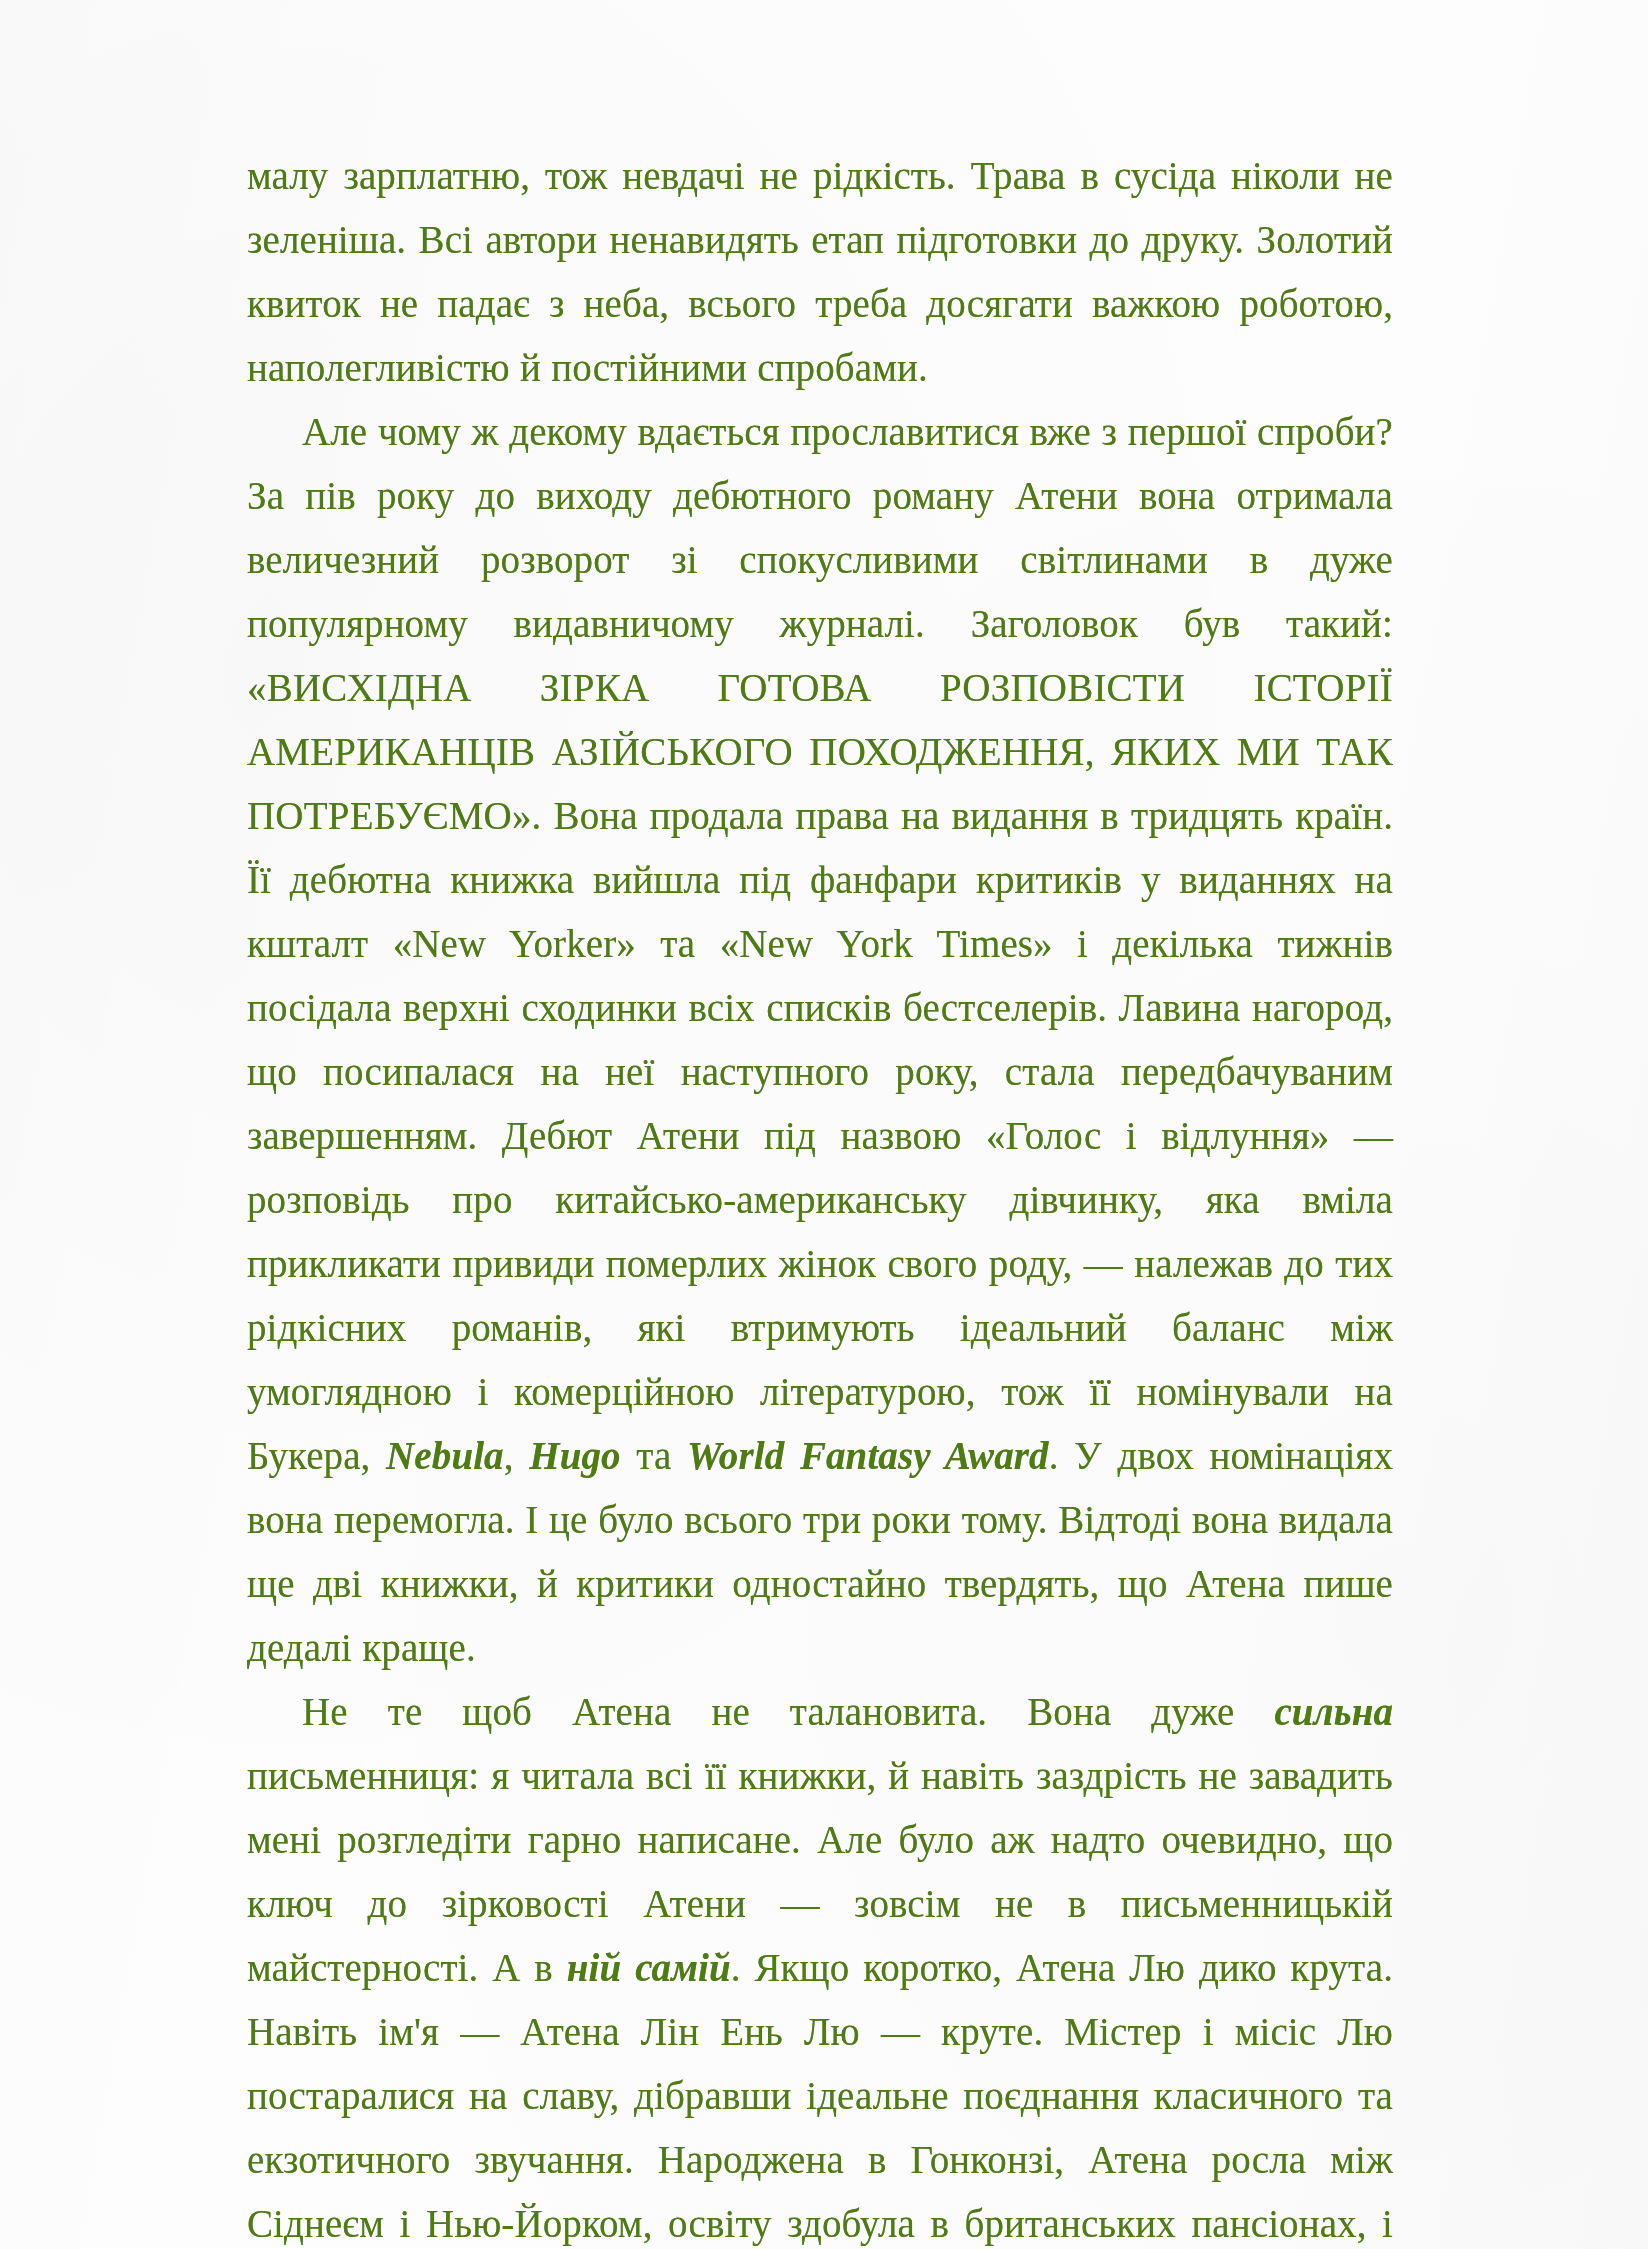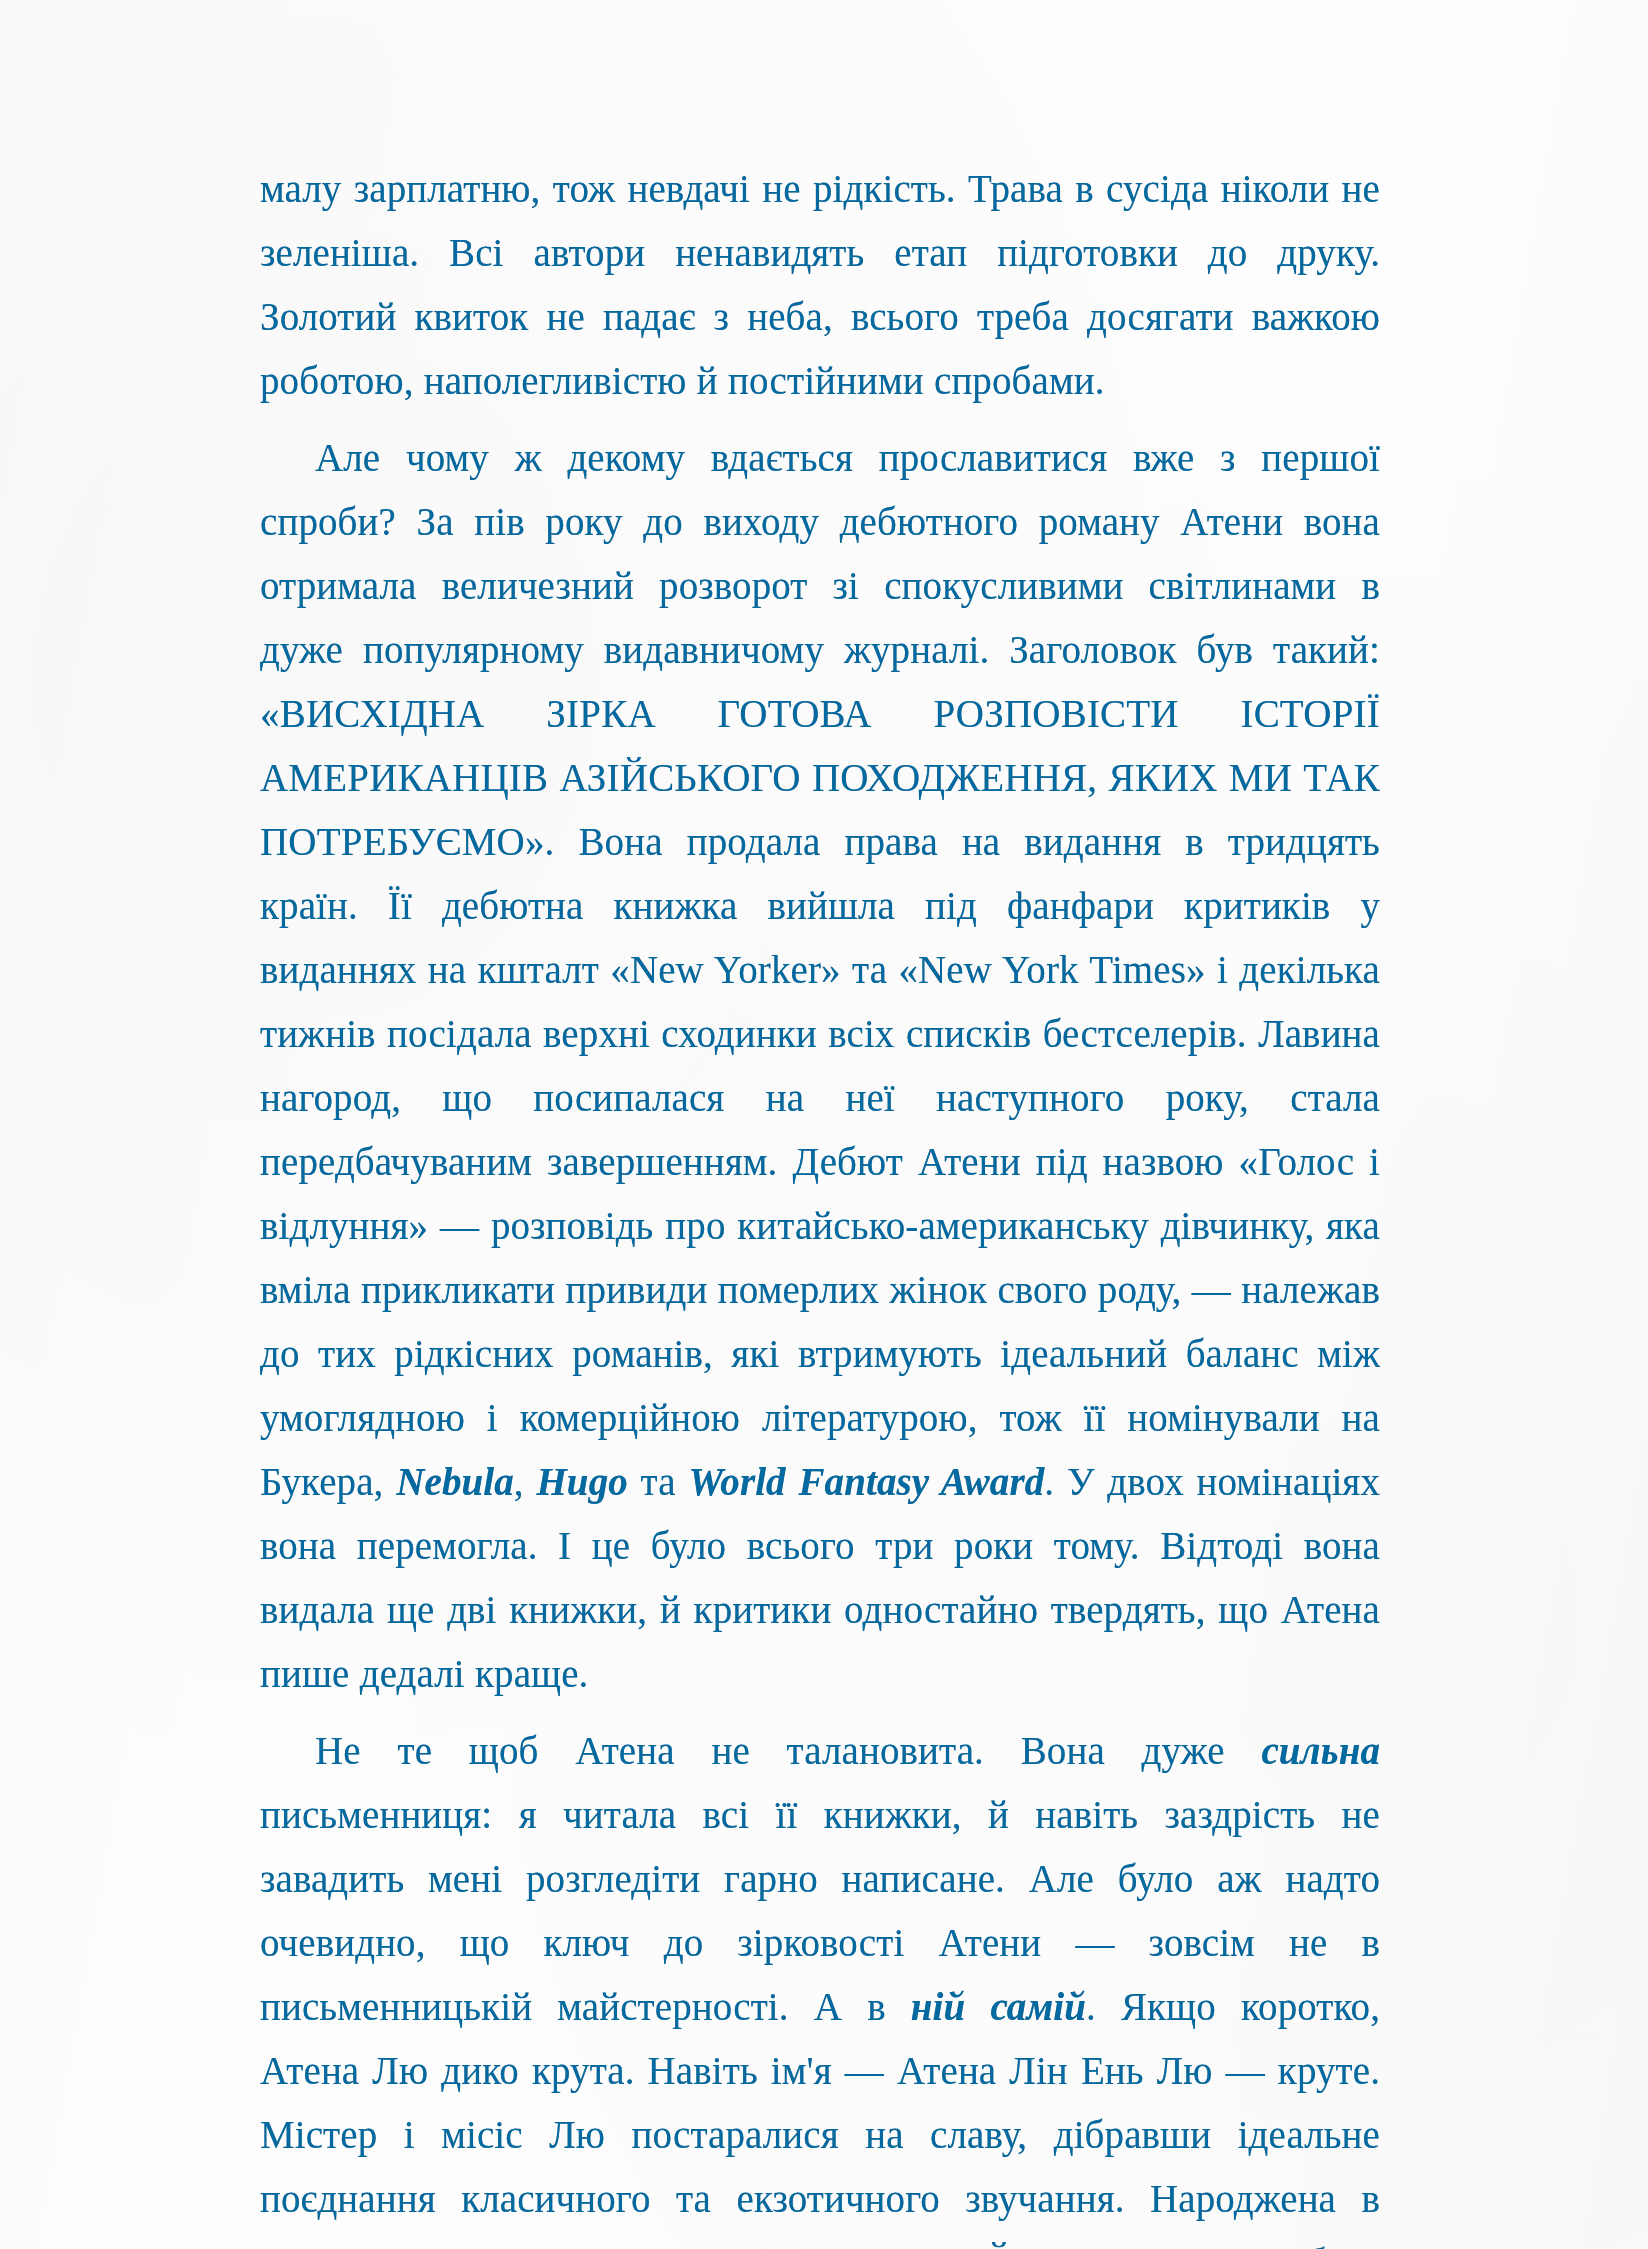--- a/index.html
+++ b/index.html
@@ -31,25 +31,25 @@
   }
 
   .text-block {
     position: absolute;
     left: 247px;
     top: 144px;
     width: 1146px;
   }
 
   p.body-par {
-    margin: 13px;
+    margin: 0;
     font-family: "Liberation Serif", "DejaVu Serif", serif;
     font-size: 39px;
     line-height: 64px;
-    color: #0369a1;
+    color: #4d7c0f;
     text-align: justify;
     text-justify: inter-word;
     letter-spacing: 0.1px;
     word-spacing: 0.4px;
     -webkit-font-smoothing: antialiased;
     text-shadow: 0 0 0.6px rgba(40,40,45,0.45);
   }
 
   p.body-par.indent {
     text-indent: 55px;

